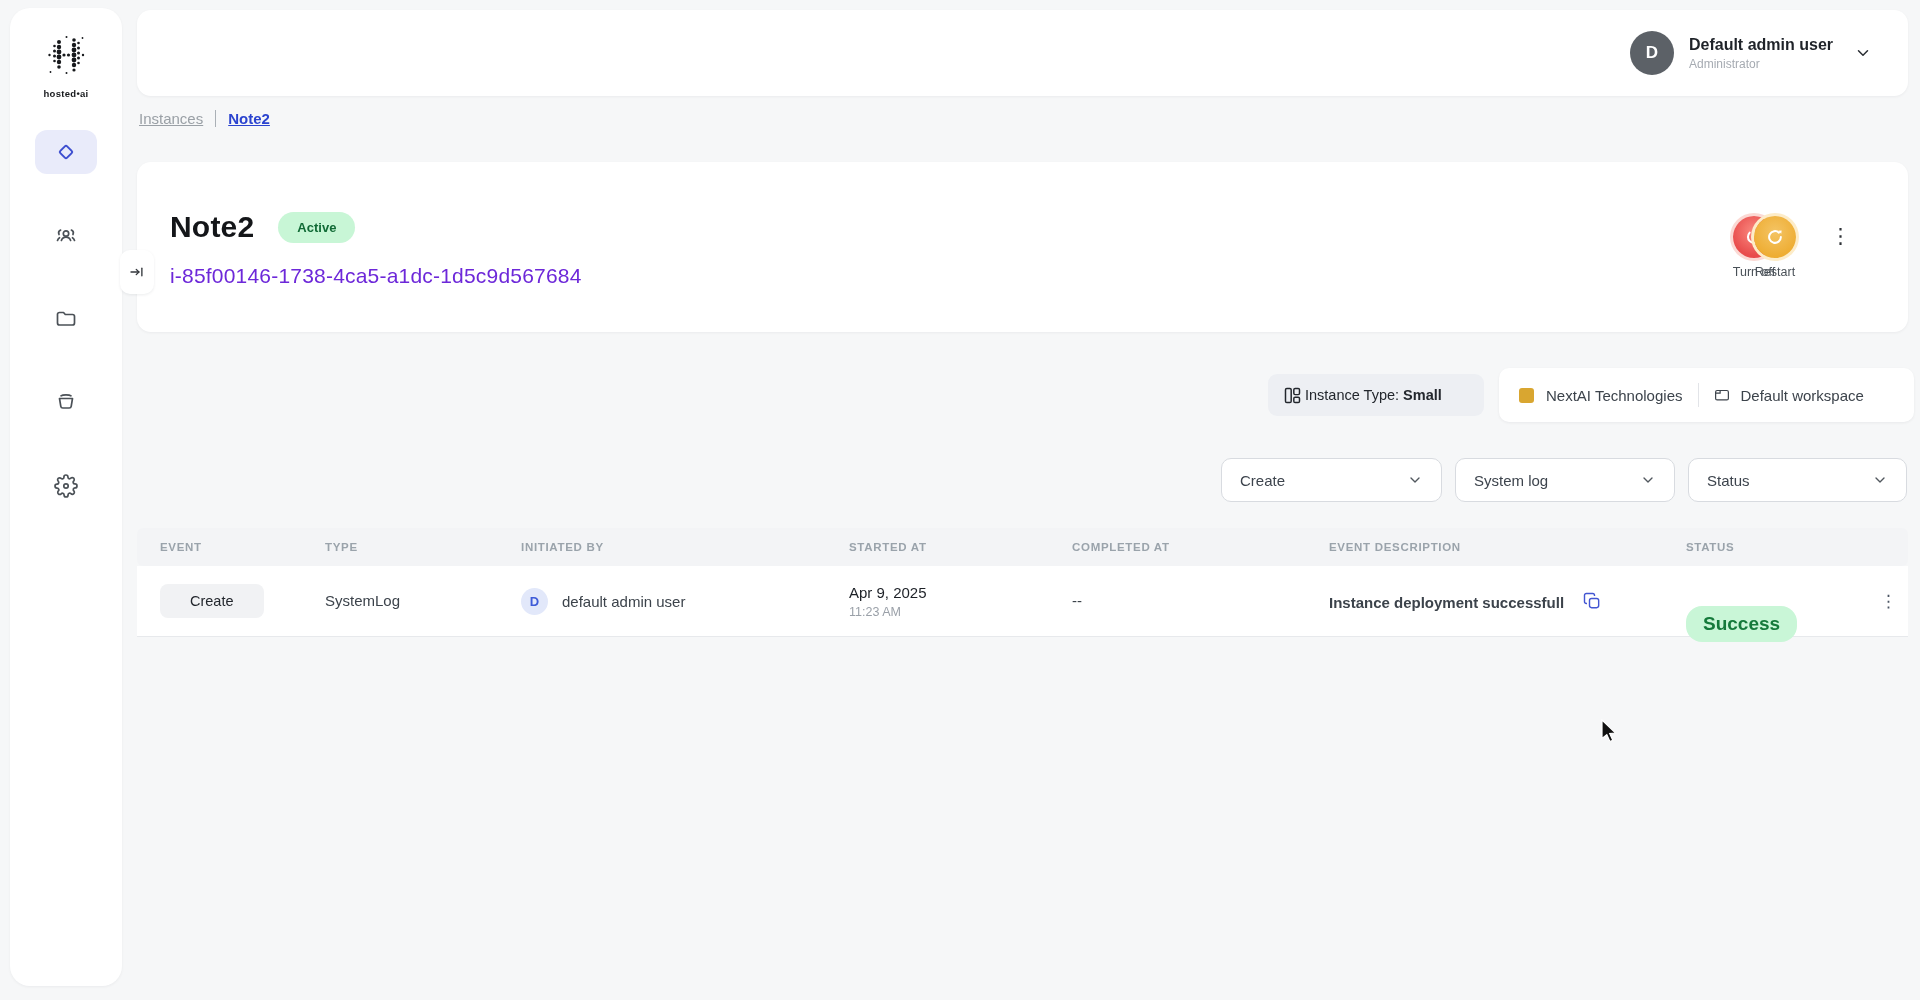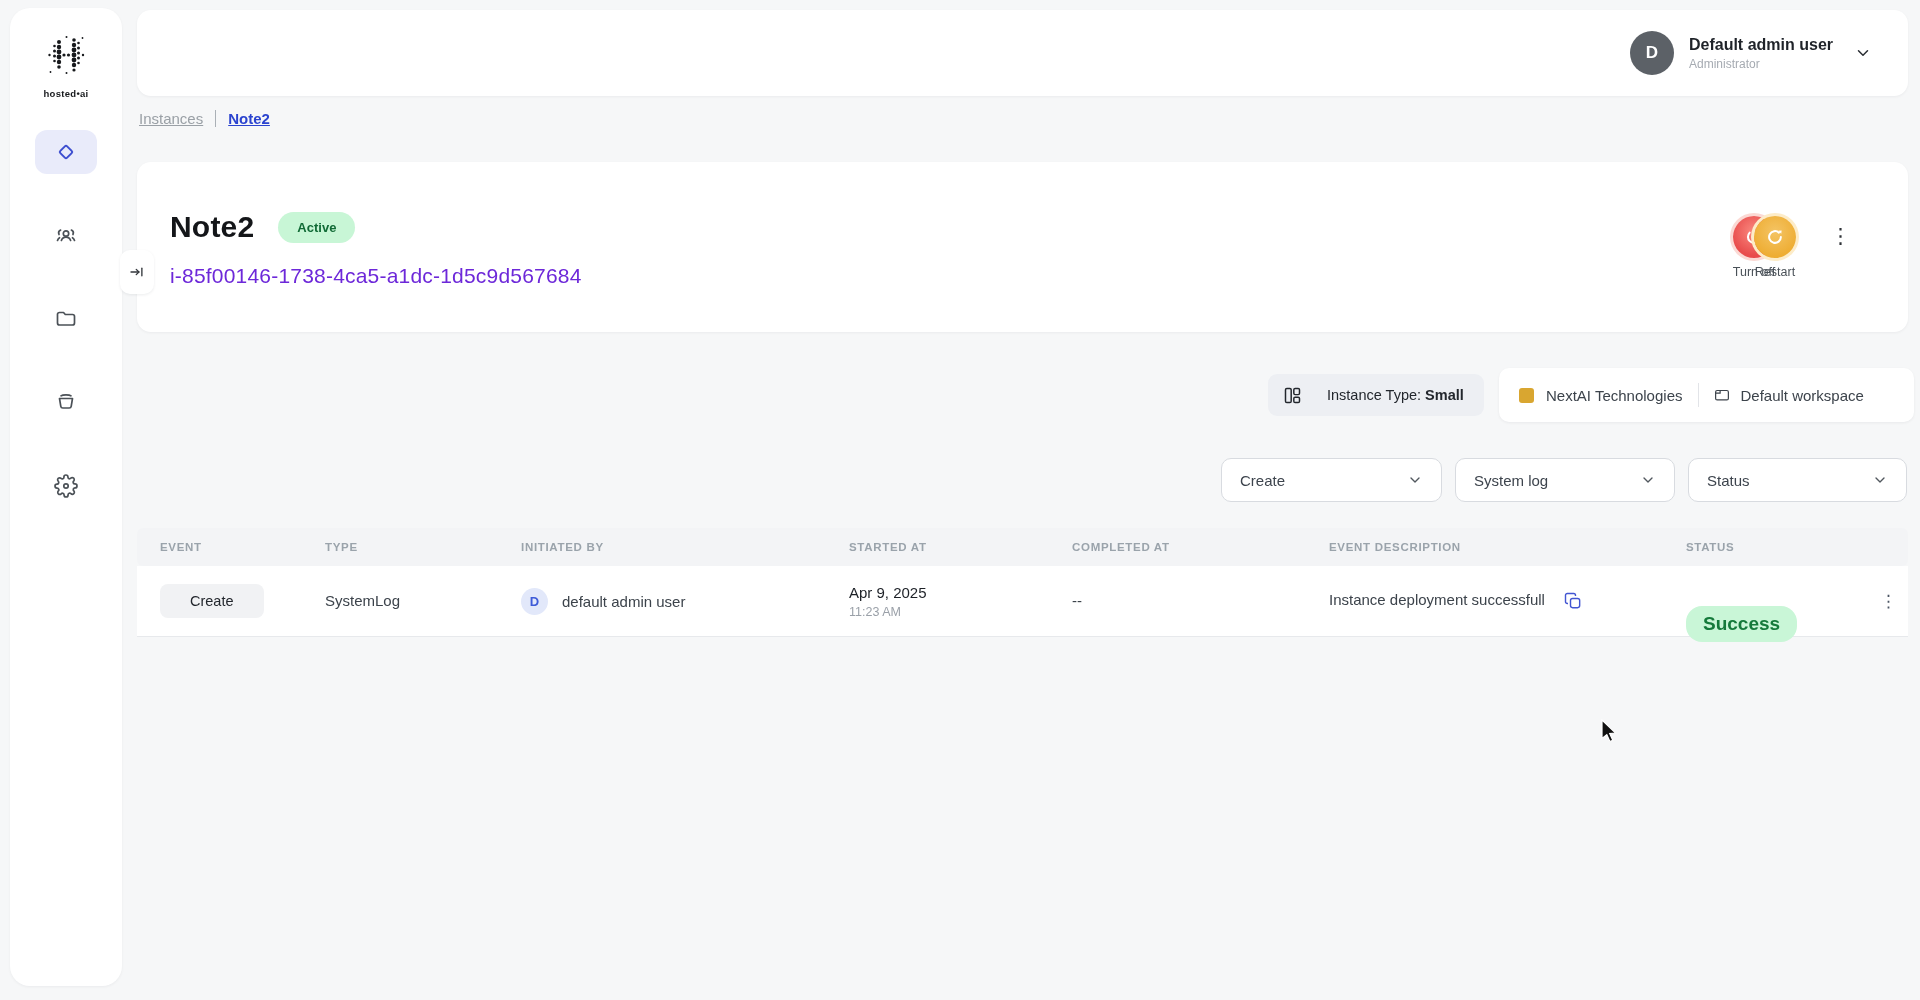--- a/index.html
+++ b/index.html
@@ -57,21 +57,21 @@
   .kebab { position:absolute; right:56px; top:62px; font-size:21px; color:#2f3338; cursor:pointer; letter-spacing:1px; }
 
   
   .tabs-card { left:137px; top:358px; width:612px; height:72px; display:flex; align-items:center;
                justify-content:space-between; padding:0 32px; }
   .tab { font-size:15.5px; color:#6f7681; cursor:pointer; padding:10px 2px; }
   .tab.active { background:#ecedfb; color:#3a46c6; font-weight:700; padding:10px 26px; border-radius:10px; }
 
   
   .type-chip { position:absolute; left:1268px; top:374px; width:216px; height:42px; background:#edeff3;
-               border-radius:9px; display:flex; align-items:center; padding:0 14px; gap:24px; cursor:default; }
+               border-radius:9px; display:flex; align-items:center; padding:0 14px; gap:2px; cursor:default; }
   .type-chip svg { width:21px; height:21px; stroke:#23272d; fill:none; stroke-width:1.7; }
   .type-chip .t { font-size:14.5px; color:#23272d; white-space:nowrap; }
   .type-chip .t b { font-weight:700; }
   .org-chip { position:absolute; left:1499px; top:368px; width:415px; height:54px; background:#fff;
               border-radius:10px; box-shadow:0 1px 3px rgba(16,24,40,.06);
               display:flex; align-items:center; padding:0 20px; }
   .org-square { width:15px; height:15px; border-radius:3px; background:#d9a630; flex:none; }
   .org-name { font-size:15px; color:#3c434b; margin-left:12px; white-space:nowrap; }
   .vdiv { width:1px; height:24px; background:#e2e4e8; margin:0 14px 0 16px; }
   .ws-icon { width:18px; height:18px; stroke:#3c434b; fill:none; stroke-width:1.6; flex:none; }
@@ -95,21 +95,21 @@
   .c1{width:165px;} .c2{width:196px;} .c3{width:328px;} .c4{width:223px;}
   .c5{width:257px;} .c6{width:357px;} .c7{width:180px;} .c8{flex:1;}
   .event-chip { display:inline-block; background:#f1f2f4; border-radius:8px; padding:0 30px;
                 height:34px; line-height:34px; font-size:14.5px; color:#23272d; }
   .cell-text { font-size:15px; color:#3c434b; }
   .init-cell { display:flex; align-items:center; gap:14px; }
   .mini-avatar { width:27px; height:27px; border-radius:50%; background:#e2e8fa; color:#3e5bd8;
                  display:flex; align-items:center; justify-content:center; font-size:13px; font-weight:700; }
   .date-main { font-size:15px; color:#1d2127; }
   .date-sub { font-size:12.5px; color:#9aa0a8; margin-top:4px; }
-  .desc-cell { display:flex; align-items:flex-start; gap:18px; }
+  .desc-cell { display:flex; align-items:flex-end; gap:18px;font-weight:bold; }
   .copy-icon { width:20px; height:20px; stroke:#4356d2; fill:none; stroke-width:1.7; cursor:pointer; }
   .badge-success { display:inline-block; background:#c9f6d7; color:#157a3b; font-size:19px; font-weight:700;
                    padding:7px 17px; border-radius:16px;margin-top:46px; }
   .row-kebab { font-size:17px; color:#4b5563; cursor:pointer; margin-left:14px; }
 
   .cursor { position:absolute; left:1600px; top:719px; pointer-events:none; }
 </style>
 </head>
 <body>
 

